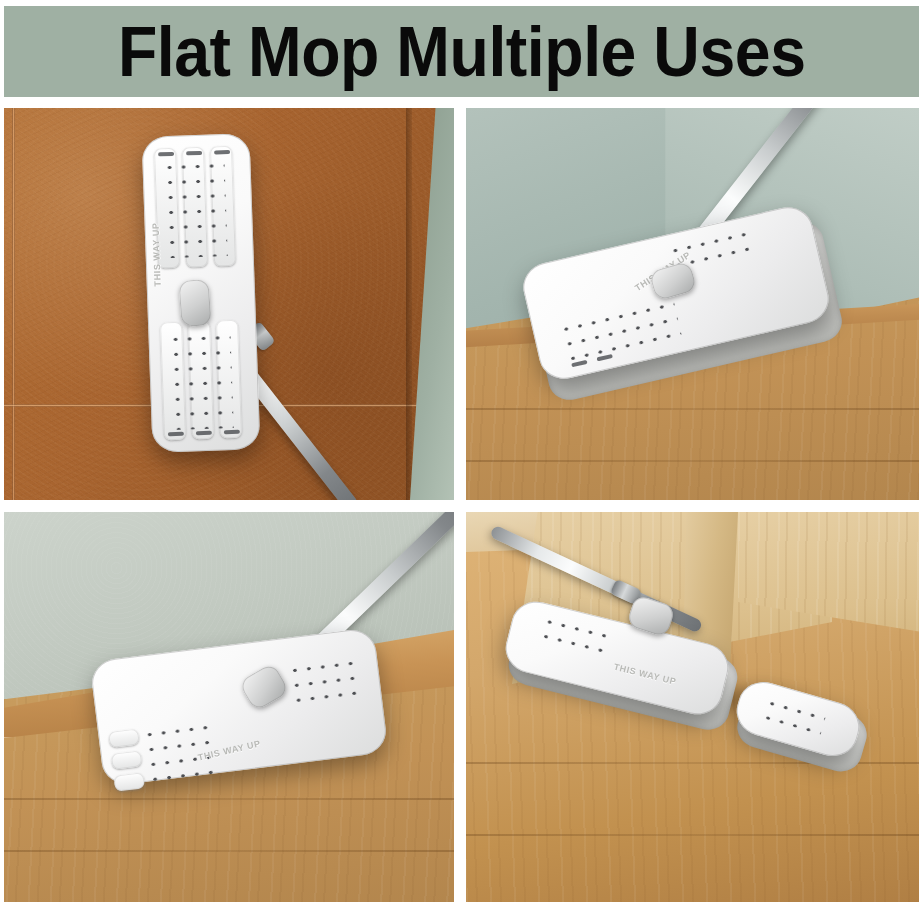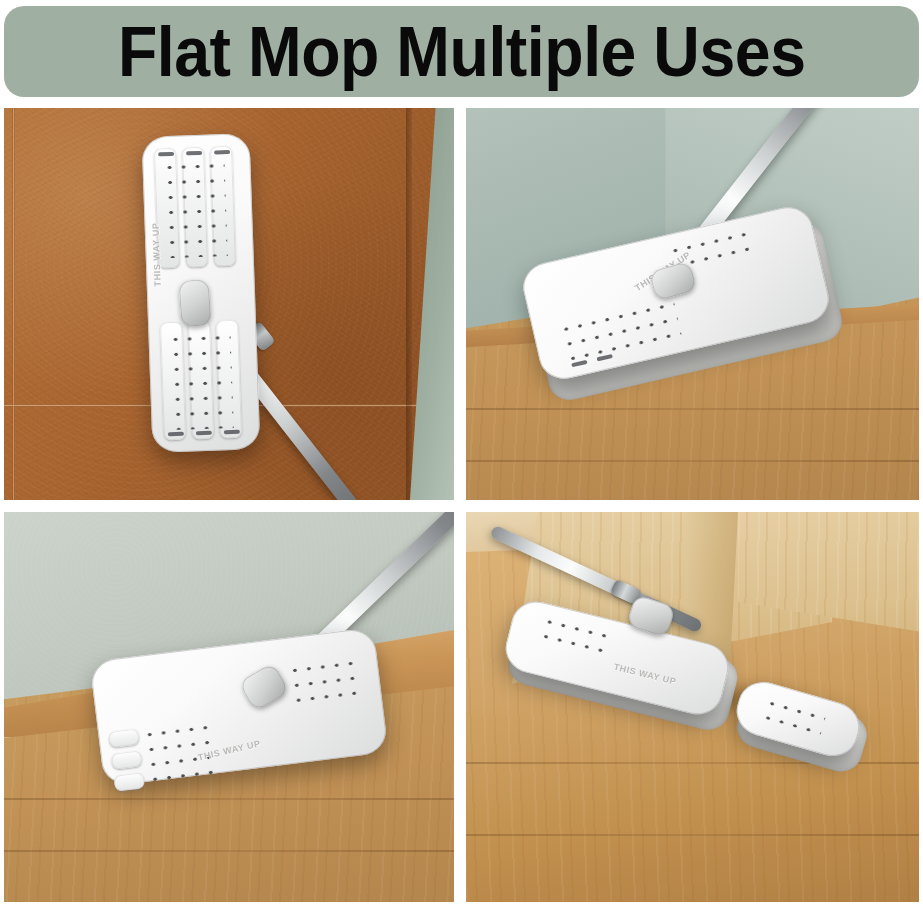--- a/index.html
+++ b/index.html
@@ -12,21 +12,21 @@
     width:923px;height:922px;
     background:#ffffff;
     overflow:hidden;
   }
 
   
   .banner{
     position:absolute;left:4px;top:6px;
     width:915px;height:91px;
     background:#9fb0a3;
-    display:flex;align-items:center;justify-content:center;border-radius:20px;
+    display:flex;align-items:center;justify-content:center;
   }
   .banner-title{
     font-size:70px;
     font-weight:bold;
     color:#0a0a0a;
     letter-spacing:-0.5px;
     transform:scaleX(0.92);
     transform-origin:center;
     white-space:nowrap;
     line-height:1;

